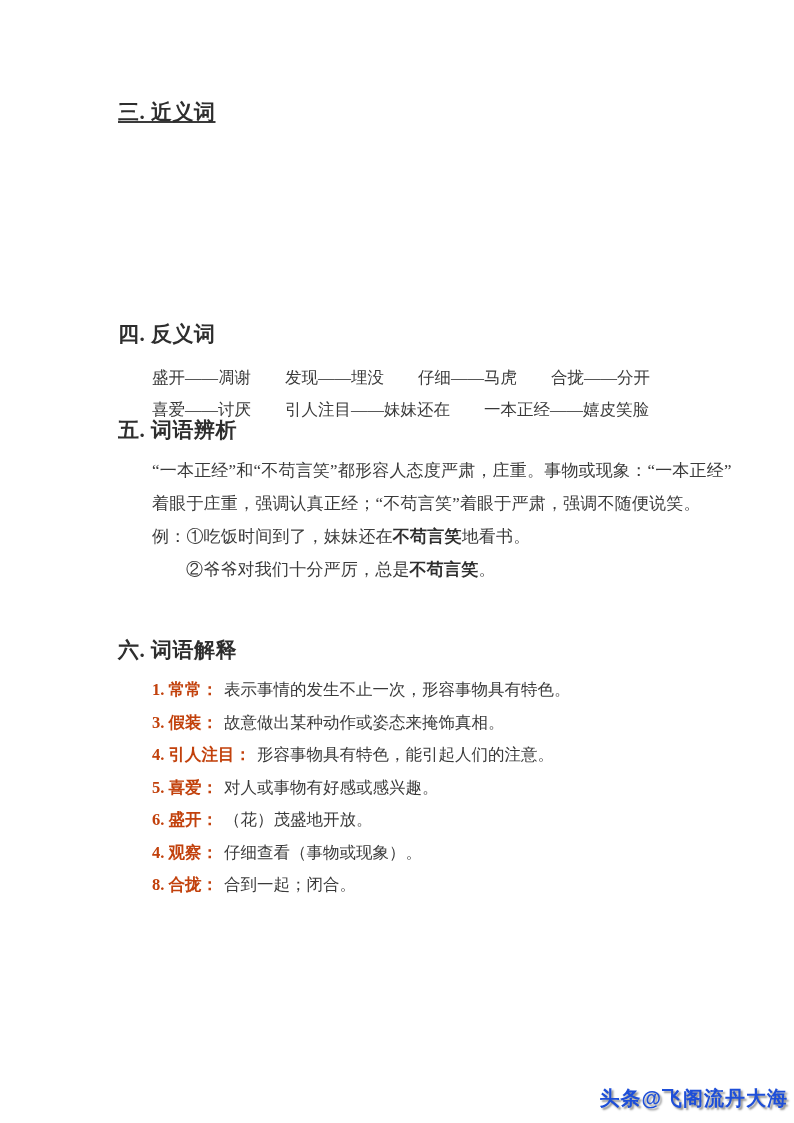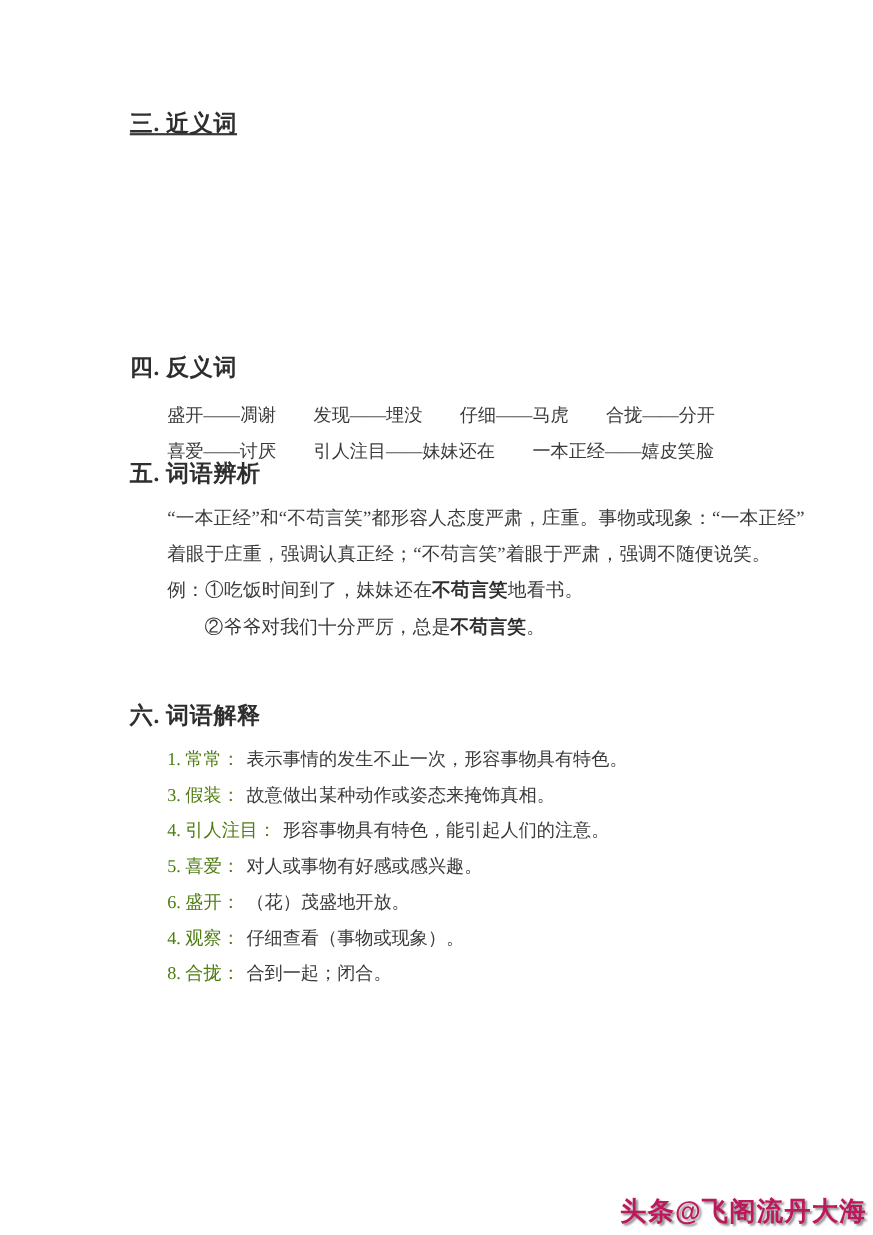--- a/index.html
+++ b/index.html
@@ -41,30 +41,30 @@
     font-size:16.5px;
     white-space:nowrap;
   }
   .analysis-body{margin-top:8px;font-size:17px;line-height:33px;letter-spacing:0.2px;}
   .para-line{display:block;}
   .example-line{display:block;}
   .example-indent{padding-left:34px;}
   b.inline-bold{font-weight:bold;color:#2f2f2f;}
   .def-list{margin-top:8px;font-size:16.5px;line-height:32.5px;}
   .def-item{display:block;white-space:nowrap;}
-  .def-term{font-weight:normal;color:#4d7c0f;margin-right:6px;text-align:right;}
+  .def-term{font-weight:bold;color:#c2410c;margin-right:6px;text-align:right;}
   .watermark{
     position:absolute;
     top:1085px;
     right:6px;
     font-family:"Liberation Sans","DejaVu Sans",sans-serif;
-    font-size:24px;
+    font-size:20px;
     font-weight:bold;
     letter-spacing:1px;
-    color:#be185d;
+    color:#1d4ed8;
     text-shadow:2px 2px 2px var(--watermark-shadow,#8c8c8c);
     white-space:nowrap;
   }
 </style>
 </head>
 <body>
 
 <div class="page">
 
   <section class="sec-synonyms">

